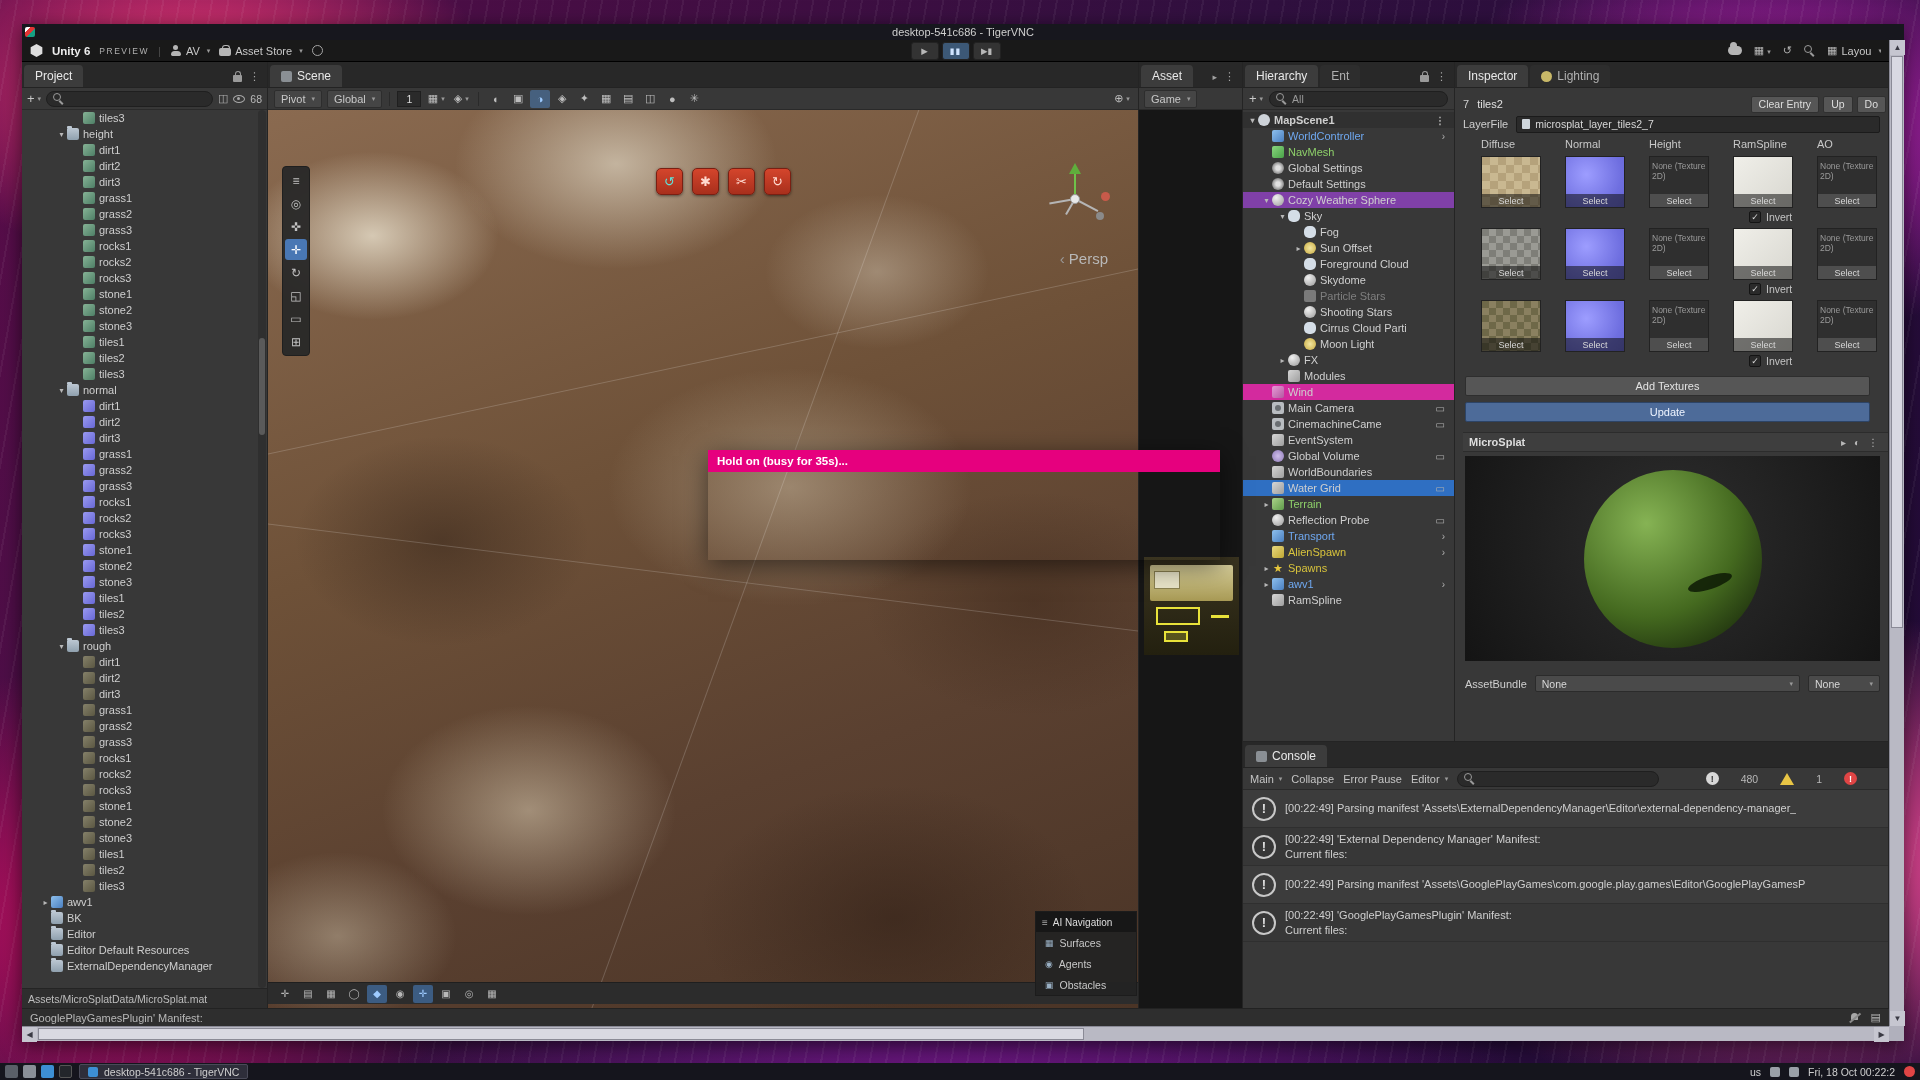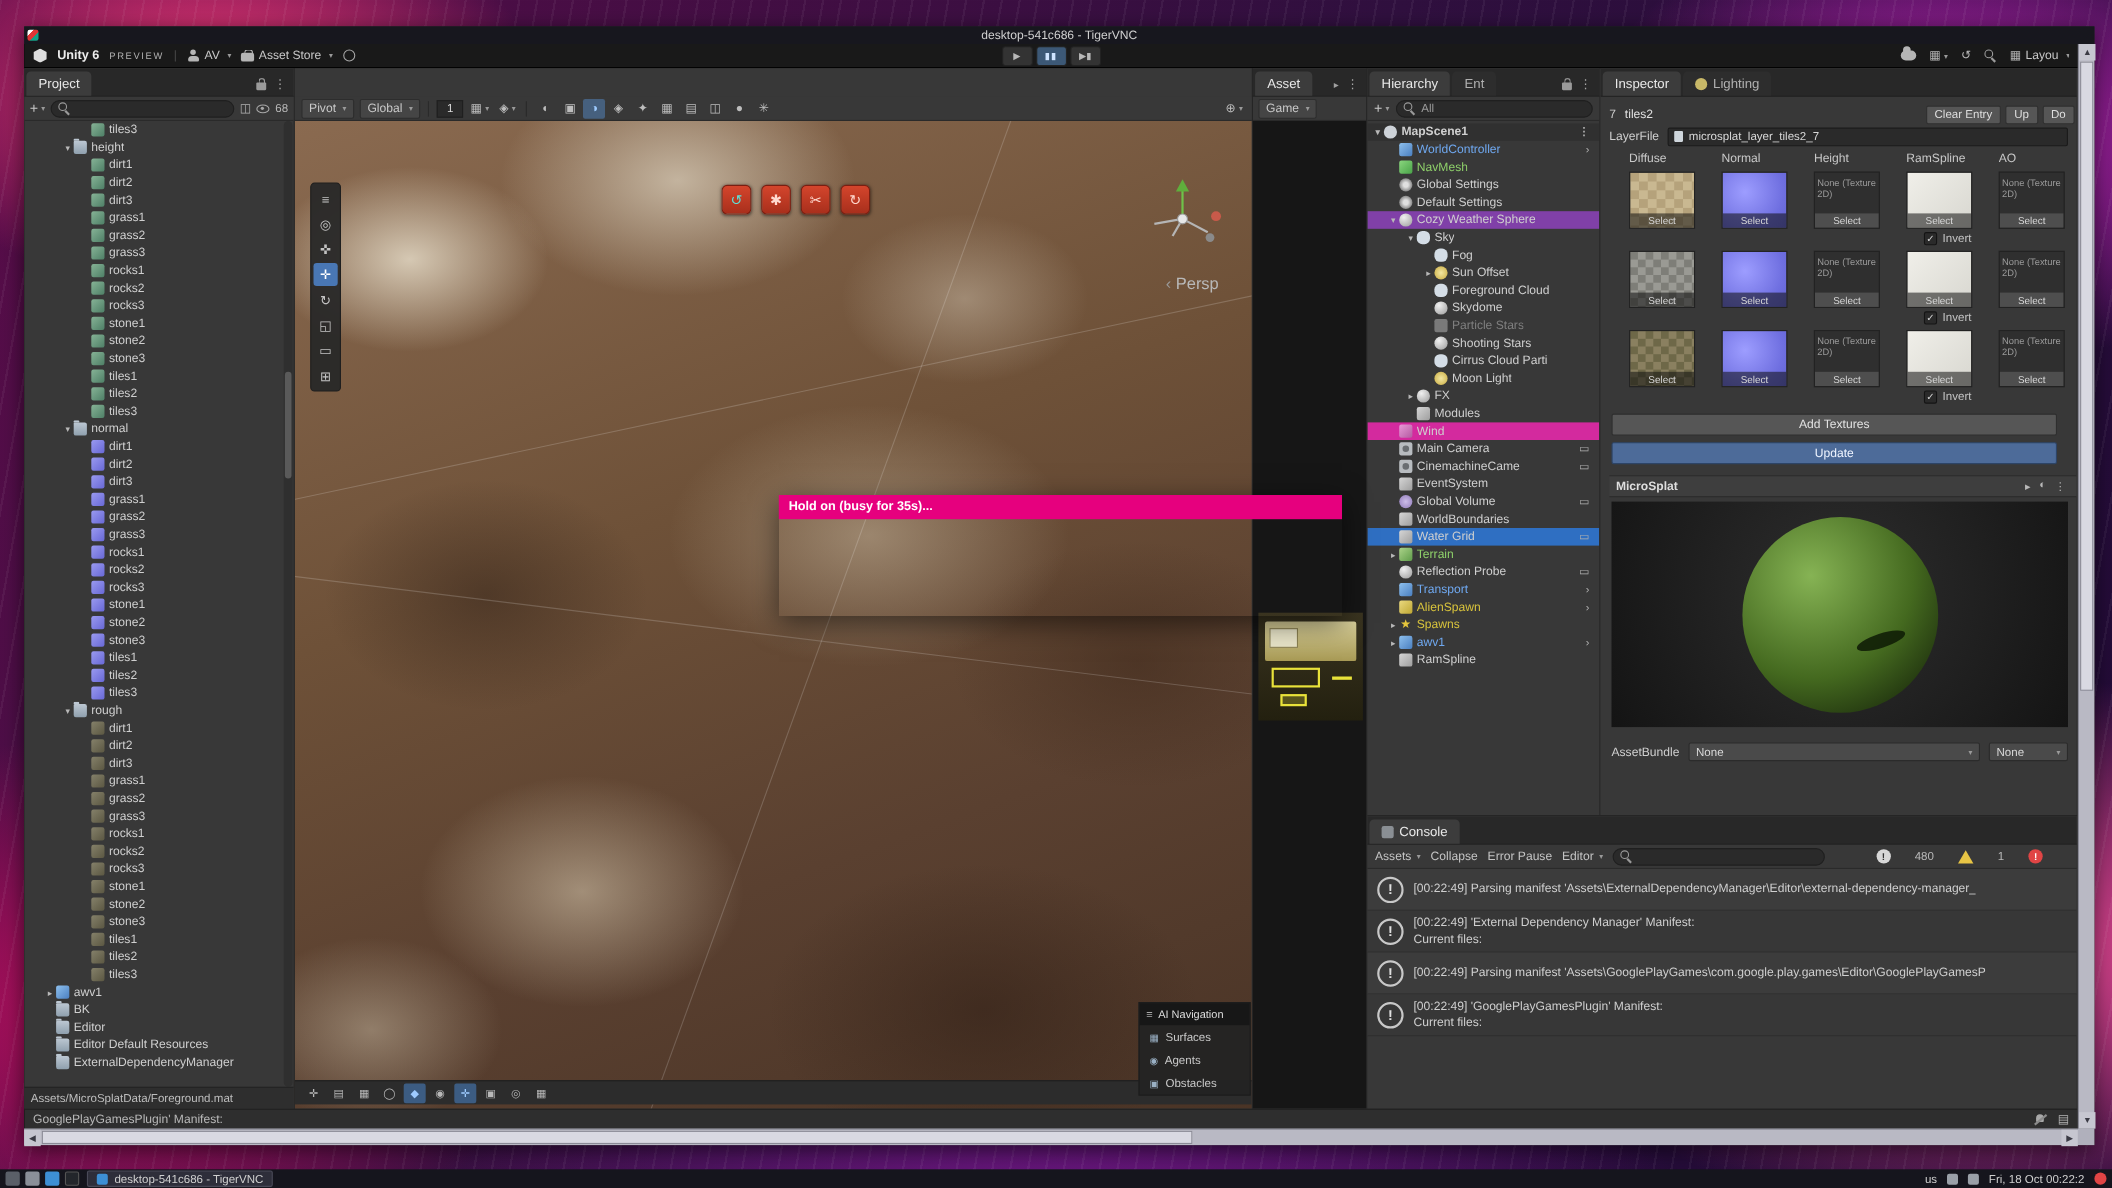--- a/index.html
+++ b/index.html
@@ -677,24 +677,30 @@
 
             <div class="trow ind1">
               <span class="arr"></span>
               <span class="ic i-fold"></span>
               <span class="lbl">ExternalDependencyManager</span>
             </div>
           </div>
         <div class="pscroll">
             <div class="pscroll-thumb"></div>
           </div>
-        <div class="pathbar">Assets/MicroSplatData/Foreground.mat</div>
+        <div class="pathbar">Assets/MicroSplatData/MicroSplat.mat</div>
       </div>
 
       <div class="panel p-scene">
+        <div class="tabstrip">
+          <div class="tab active">
+            <span class="tabicon"></span>
+            <span>Scene</span>
+          </div>
+        </div>
         <div class="stools">
           <span class="dd dar">
               <span>Pivot</span>
             </span>
           <span class="dd dar">
               <span>Global</span>
             </span>
           <span class="sep"></span>
           <span class="numbox">1</span>
           <span class="sib dar">▦</span>
@@ -1325,21 +1331,21 @@
 
       <div class="panel p-console">
         <div class="tabstrip">
           <div class="tab active">
             <span class="tabicon"></span>
             <span>Console</span>
           </div>
         </div>
         <div class="ctools">
           <span class="cbtn dar">
-              <span>Assets</span>
+              <span>Main</span>
             </span>
           <span class="cbtn">Collapse</span>
           <span class="cbtn">Error Pause</span>
           <span class="cbtn dar">
               <span>Editor</span>
             </span>
           <span class="csearch">
               <span class="srch"></span>
             </span>
           <span class="ccounts">

